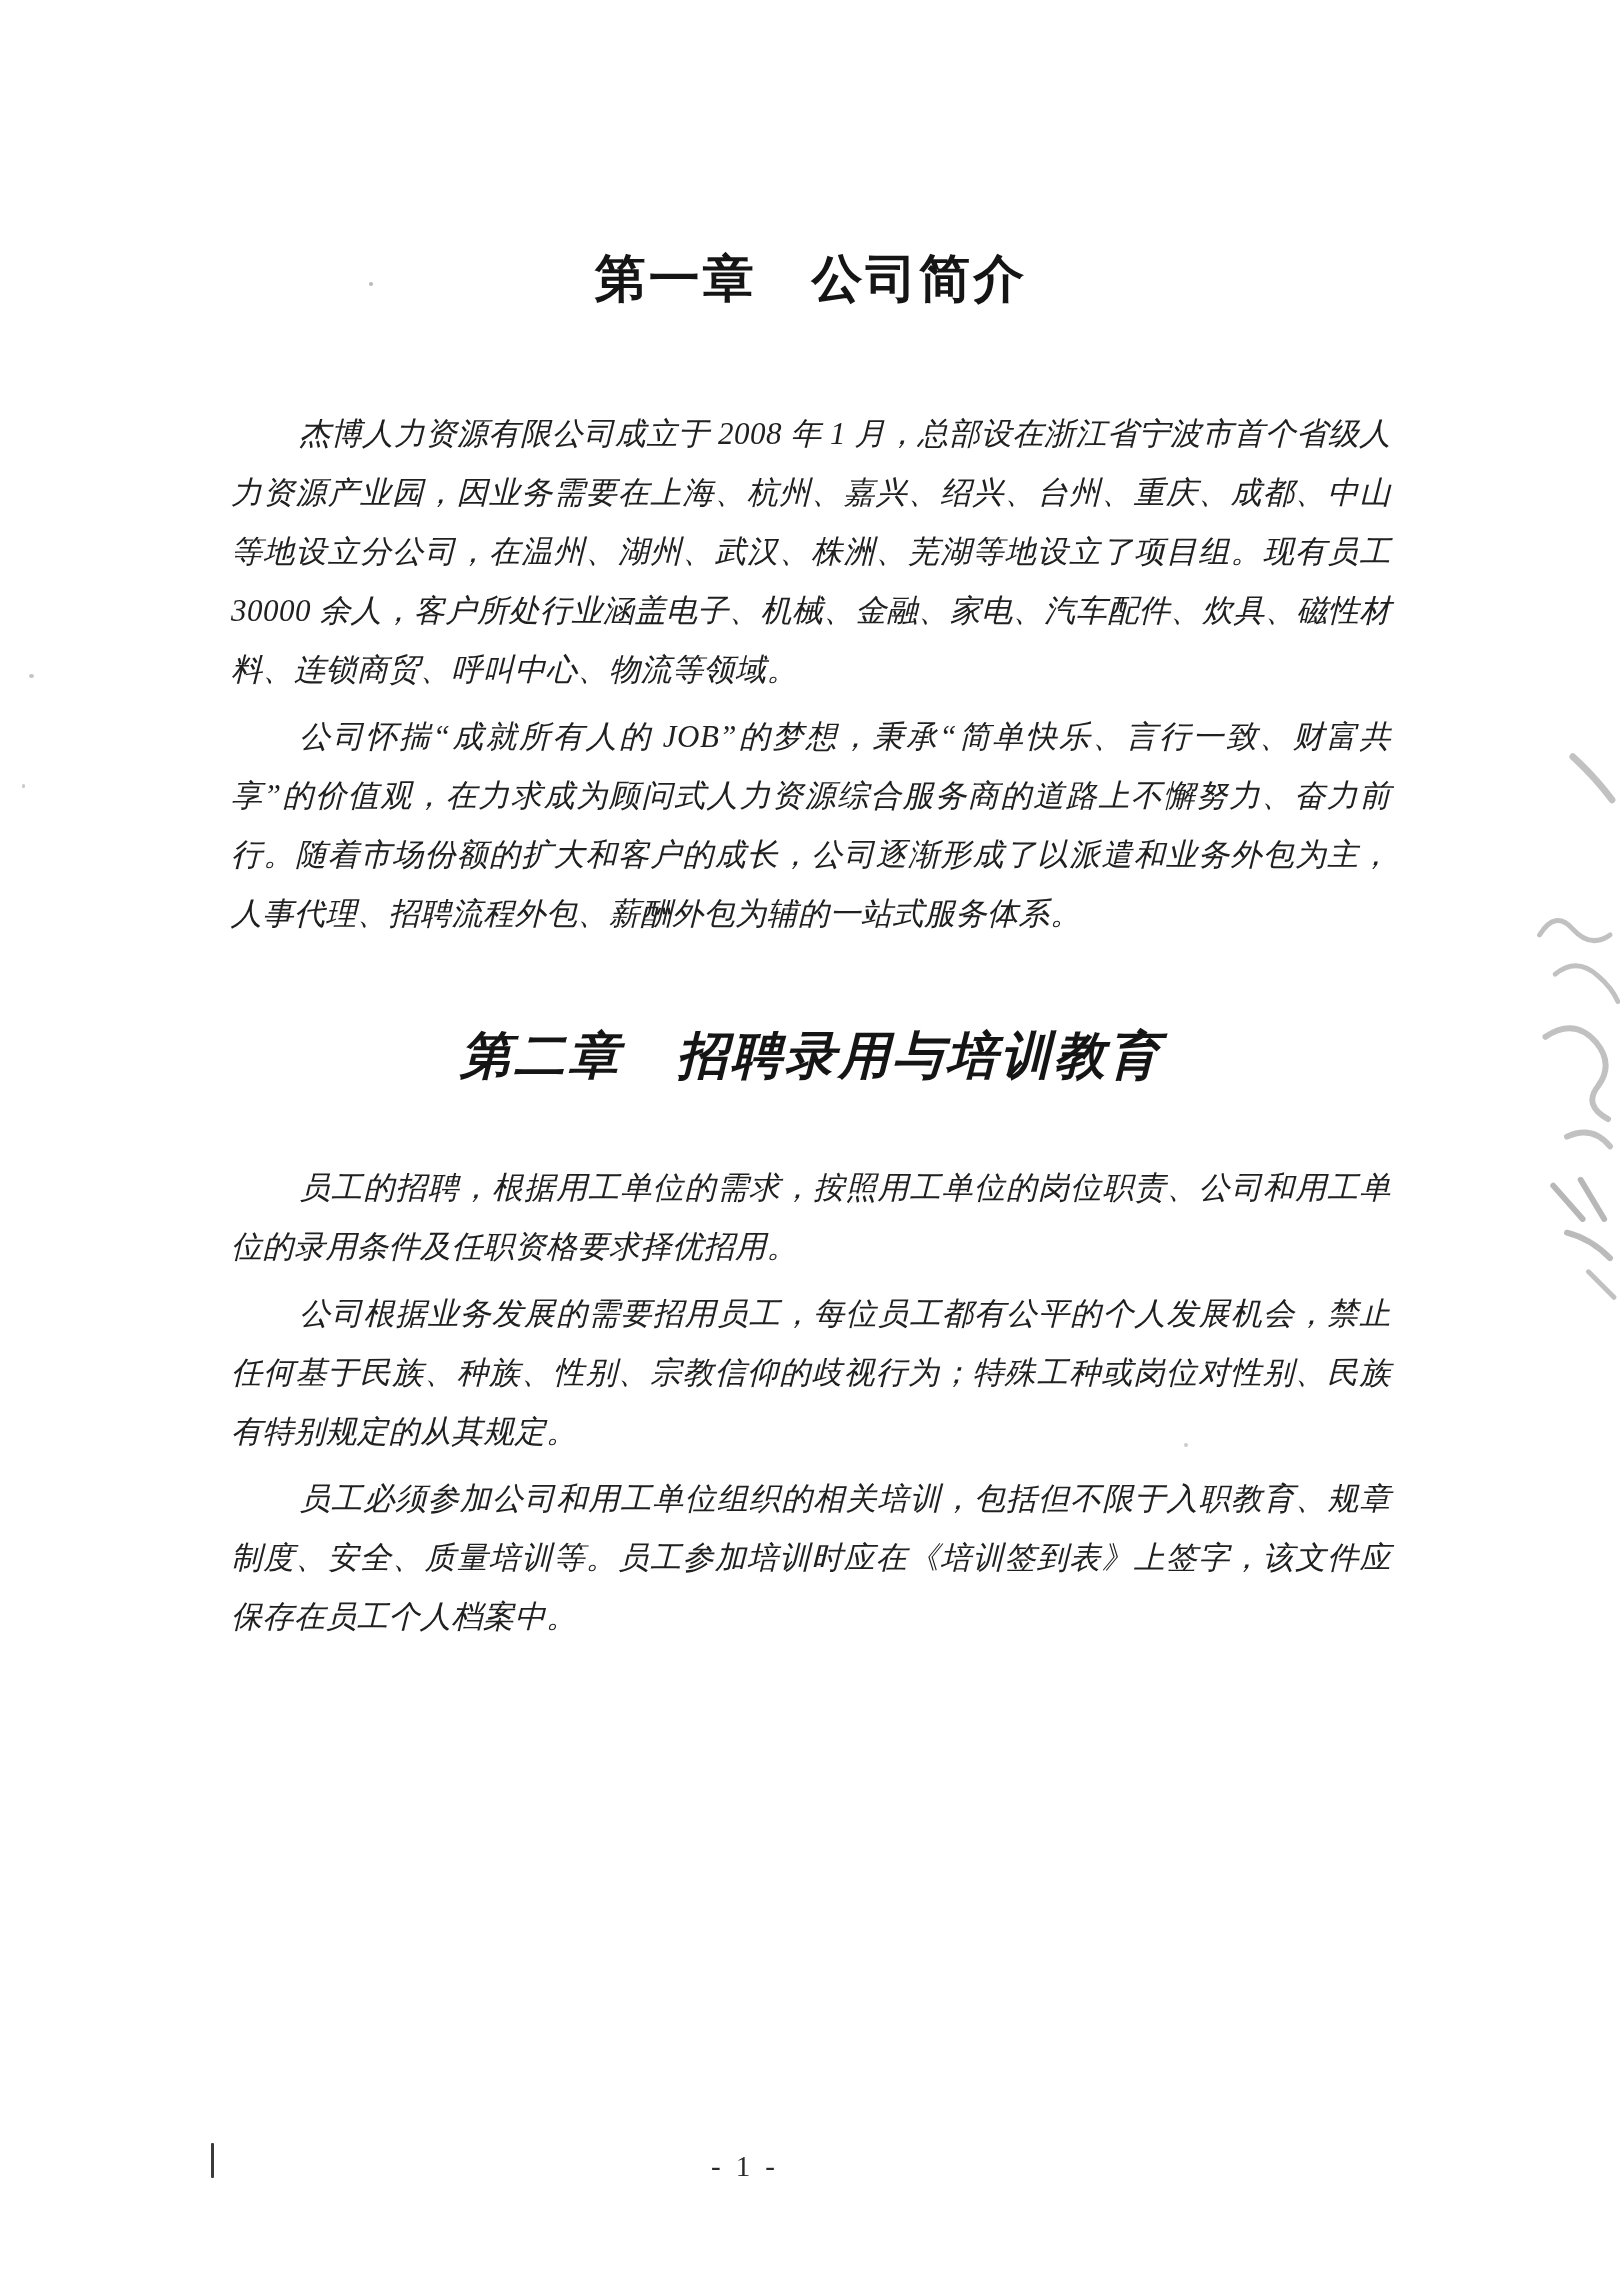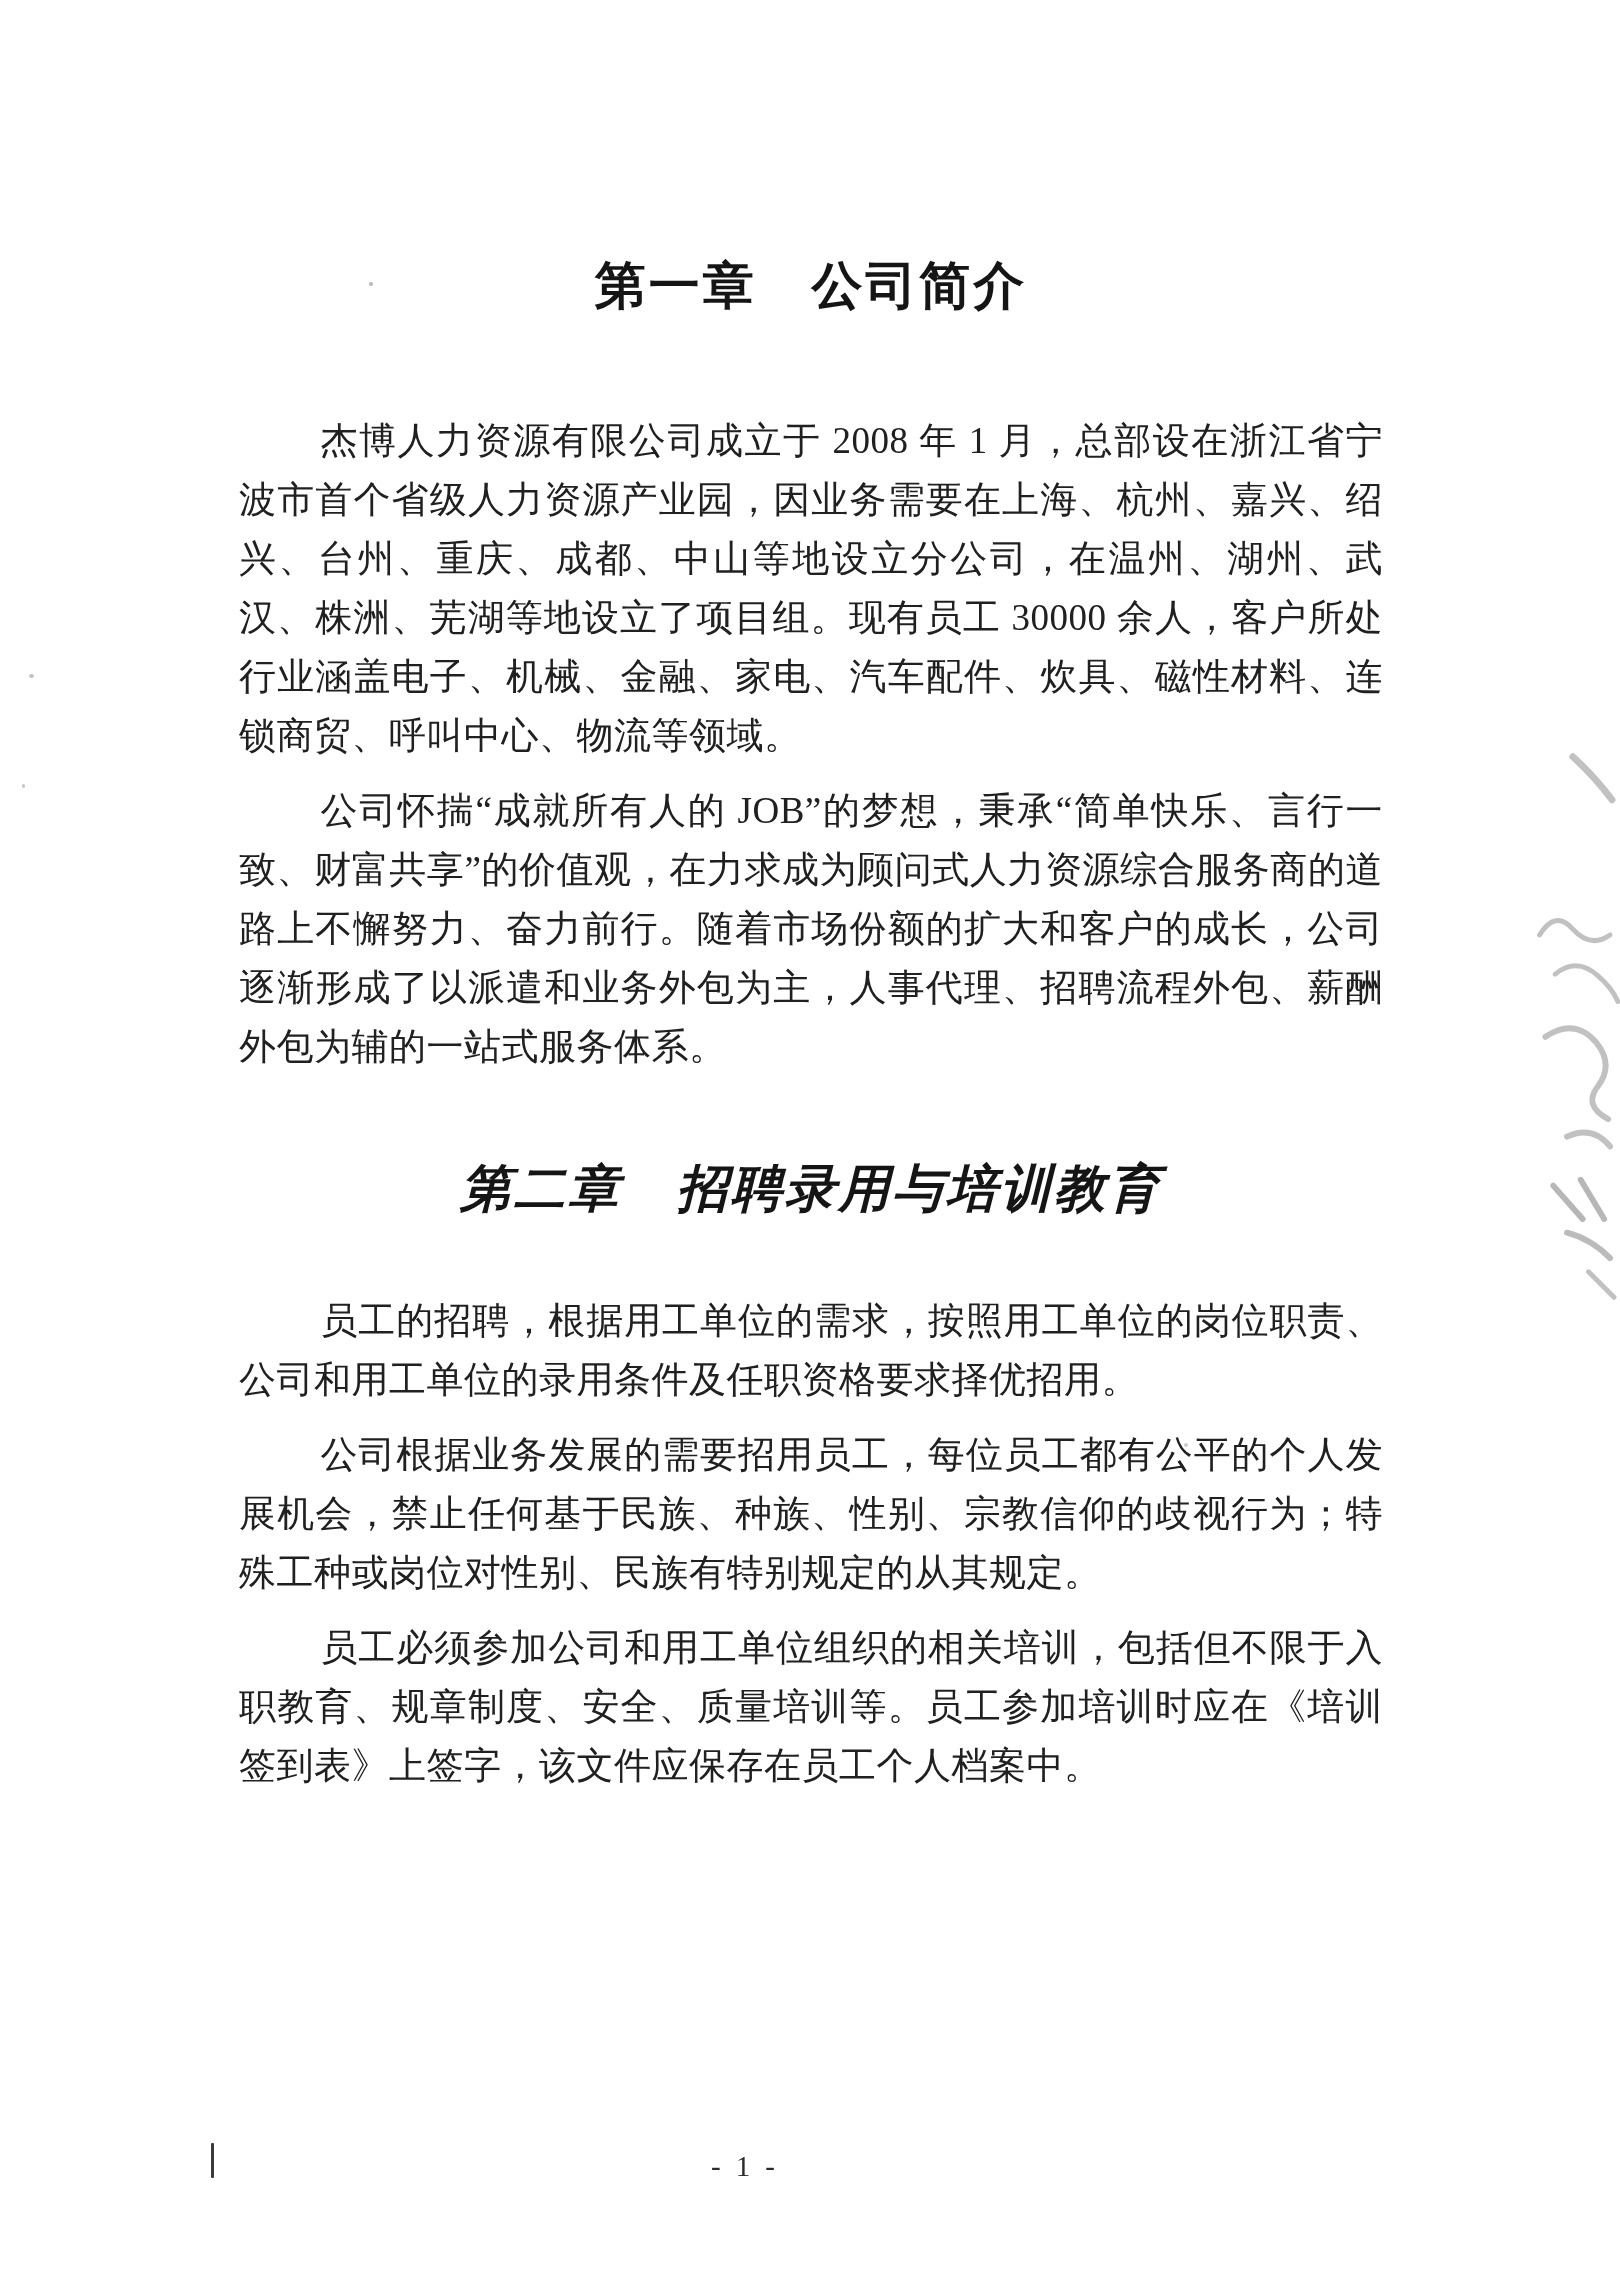--- a/index.html
+++ b/index.html
@@ -9,47 +9,48 @@
     height: 2292px;
     margin: 0 auto;
     background: #ffffff;
     overflow: hidden;
     font-family: "Liberation Serif", "DejaVu Serif", serif;
     color: #1c1c1c;
   }
   .content {
     position: absolute;
     left: 223px;
-    top: 247px;
+    top: 240px;
     width: 1176px;
   }
   .chapter-heading {
     margin: 0 0 86px 0;
     font-size: 51px;
     line-height: 78px;
     font-weight: bold;
     text-align: center;
     letter-spacing: 2.9px;
     color: #151515;
     white-space: nowrap;
   }
   .chapter-heading .heading-gap {
     display: inline-block;
     width: 55px;
   }
   .chapter-heading.second { margin: 74px 0 63px 0; font-style: italic; }
   .body-para {
-    margin: 16px;
-    font-size: 37px;
+    margin: 8px;
+    font-size: 31px;
     line-height: 59px;
     text-align: justify;
     text-justify: inter-ideograph;
     text-indent: 2.2em;
     letter-spacing: 0.5px;
     color: #202020;
+    font-style: italic;
   }
   .page-number {
     position: absolute;
     top: 2150px;
     left: 686px;
     width: 118px;
     text-align: center;
     font-size: 29px;
     letter-spacing: 3.9px;
     color: #2a2a2a;

